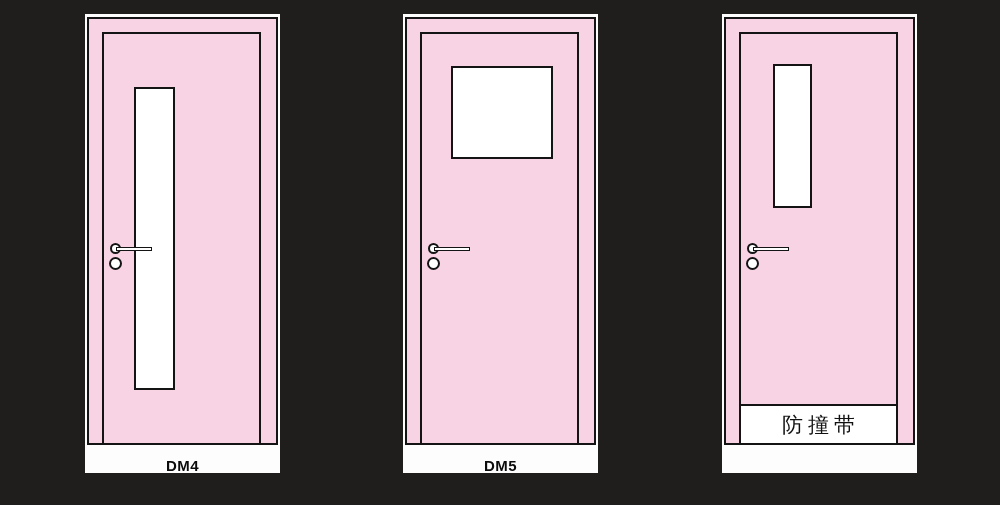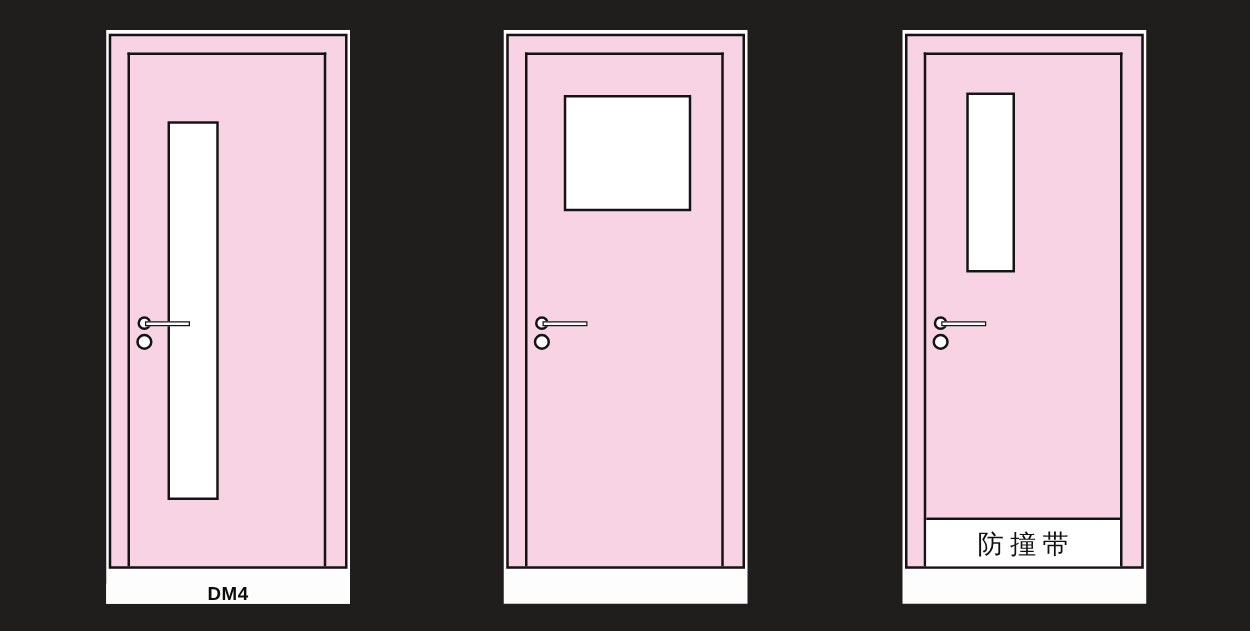--- a/index.html
+++ b/index.html
@@ -8,21 +8,21 @@
     background: var(--bg, #201d1d);
     position: relative;
     font-family: "Liberation Sans", sans-serif;
     overflow: hidden;
   }
   * { box-sizing: border-box; }
 
   
   .door {
     position: absolute;
-    top: 24px;
+    top: 14px;
     width: 195px; height: 459px;
     background: var(--frame, #fdfdfd);
   }
   .door-dm4 { left: 85px; }
   .door-dm5 { left: 403px; }
   .door-dm6 { left: 722px; }
 
   
   .panel {
     position: absolute;
@@ -118,20 +118,21 @@
   <div class="panel">
     <div class="leaf">
       <div class="win"></div>
       <div class="handle">
         <span class="ring"></span>
         <span class="lever"></span>
         <span class="knob"></span>
       </div>
     </div>
   </div>
+  <div class="label">DM5</div>
 </div>
 
 <div class="door door-dm6">
   <div class="panel">
     <div class="leaf">
       <div class="win"></div>
       <div class="handle">
         <span class="ring"></span>
         <span class="lever"></span>
         <span class="knob"></span>

